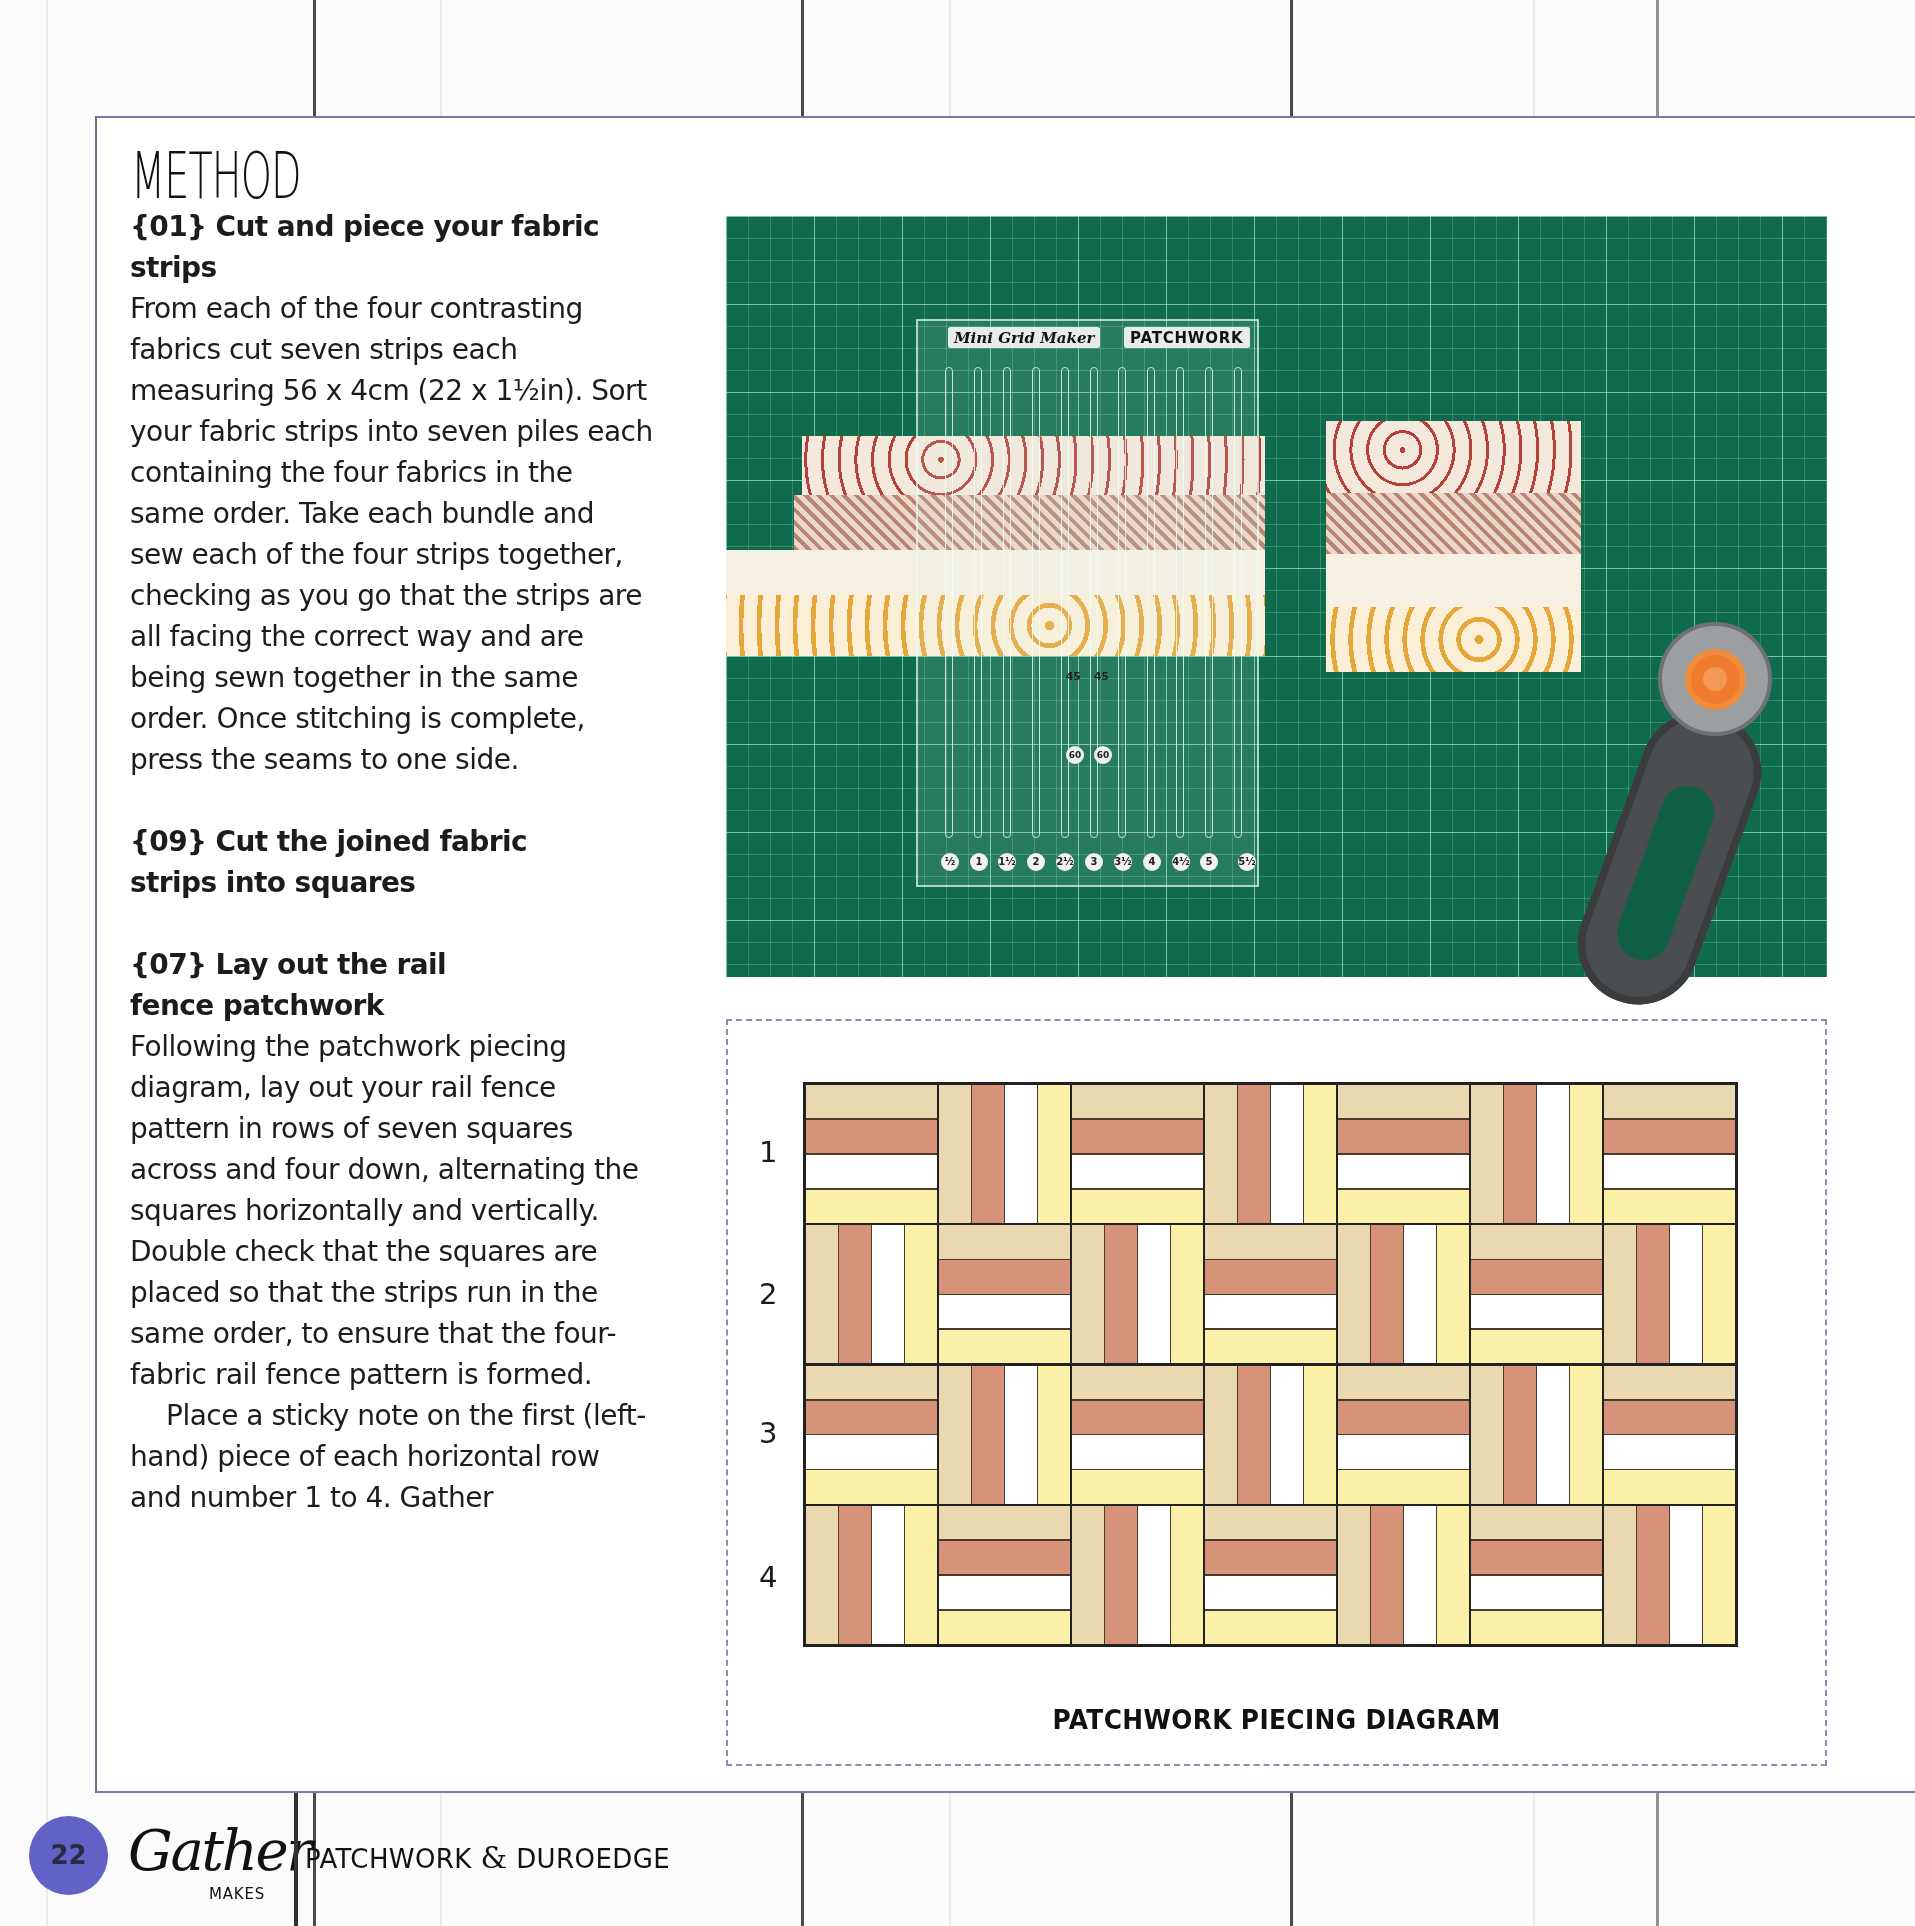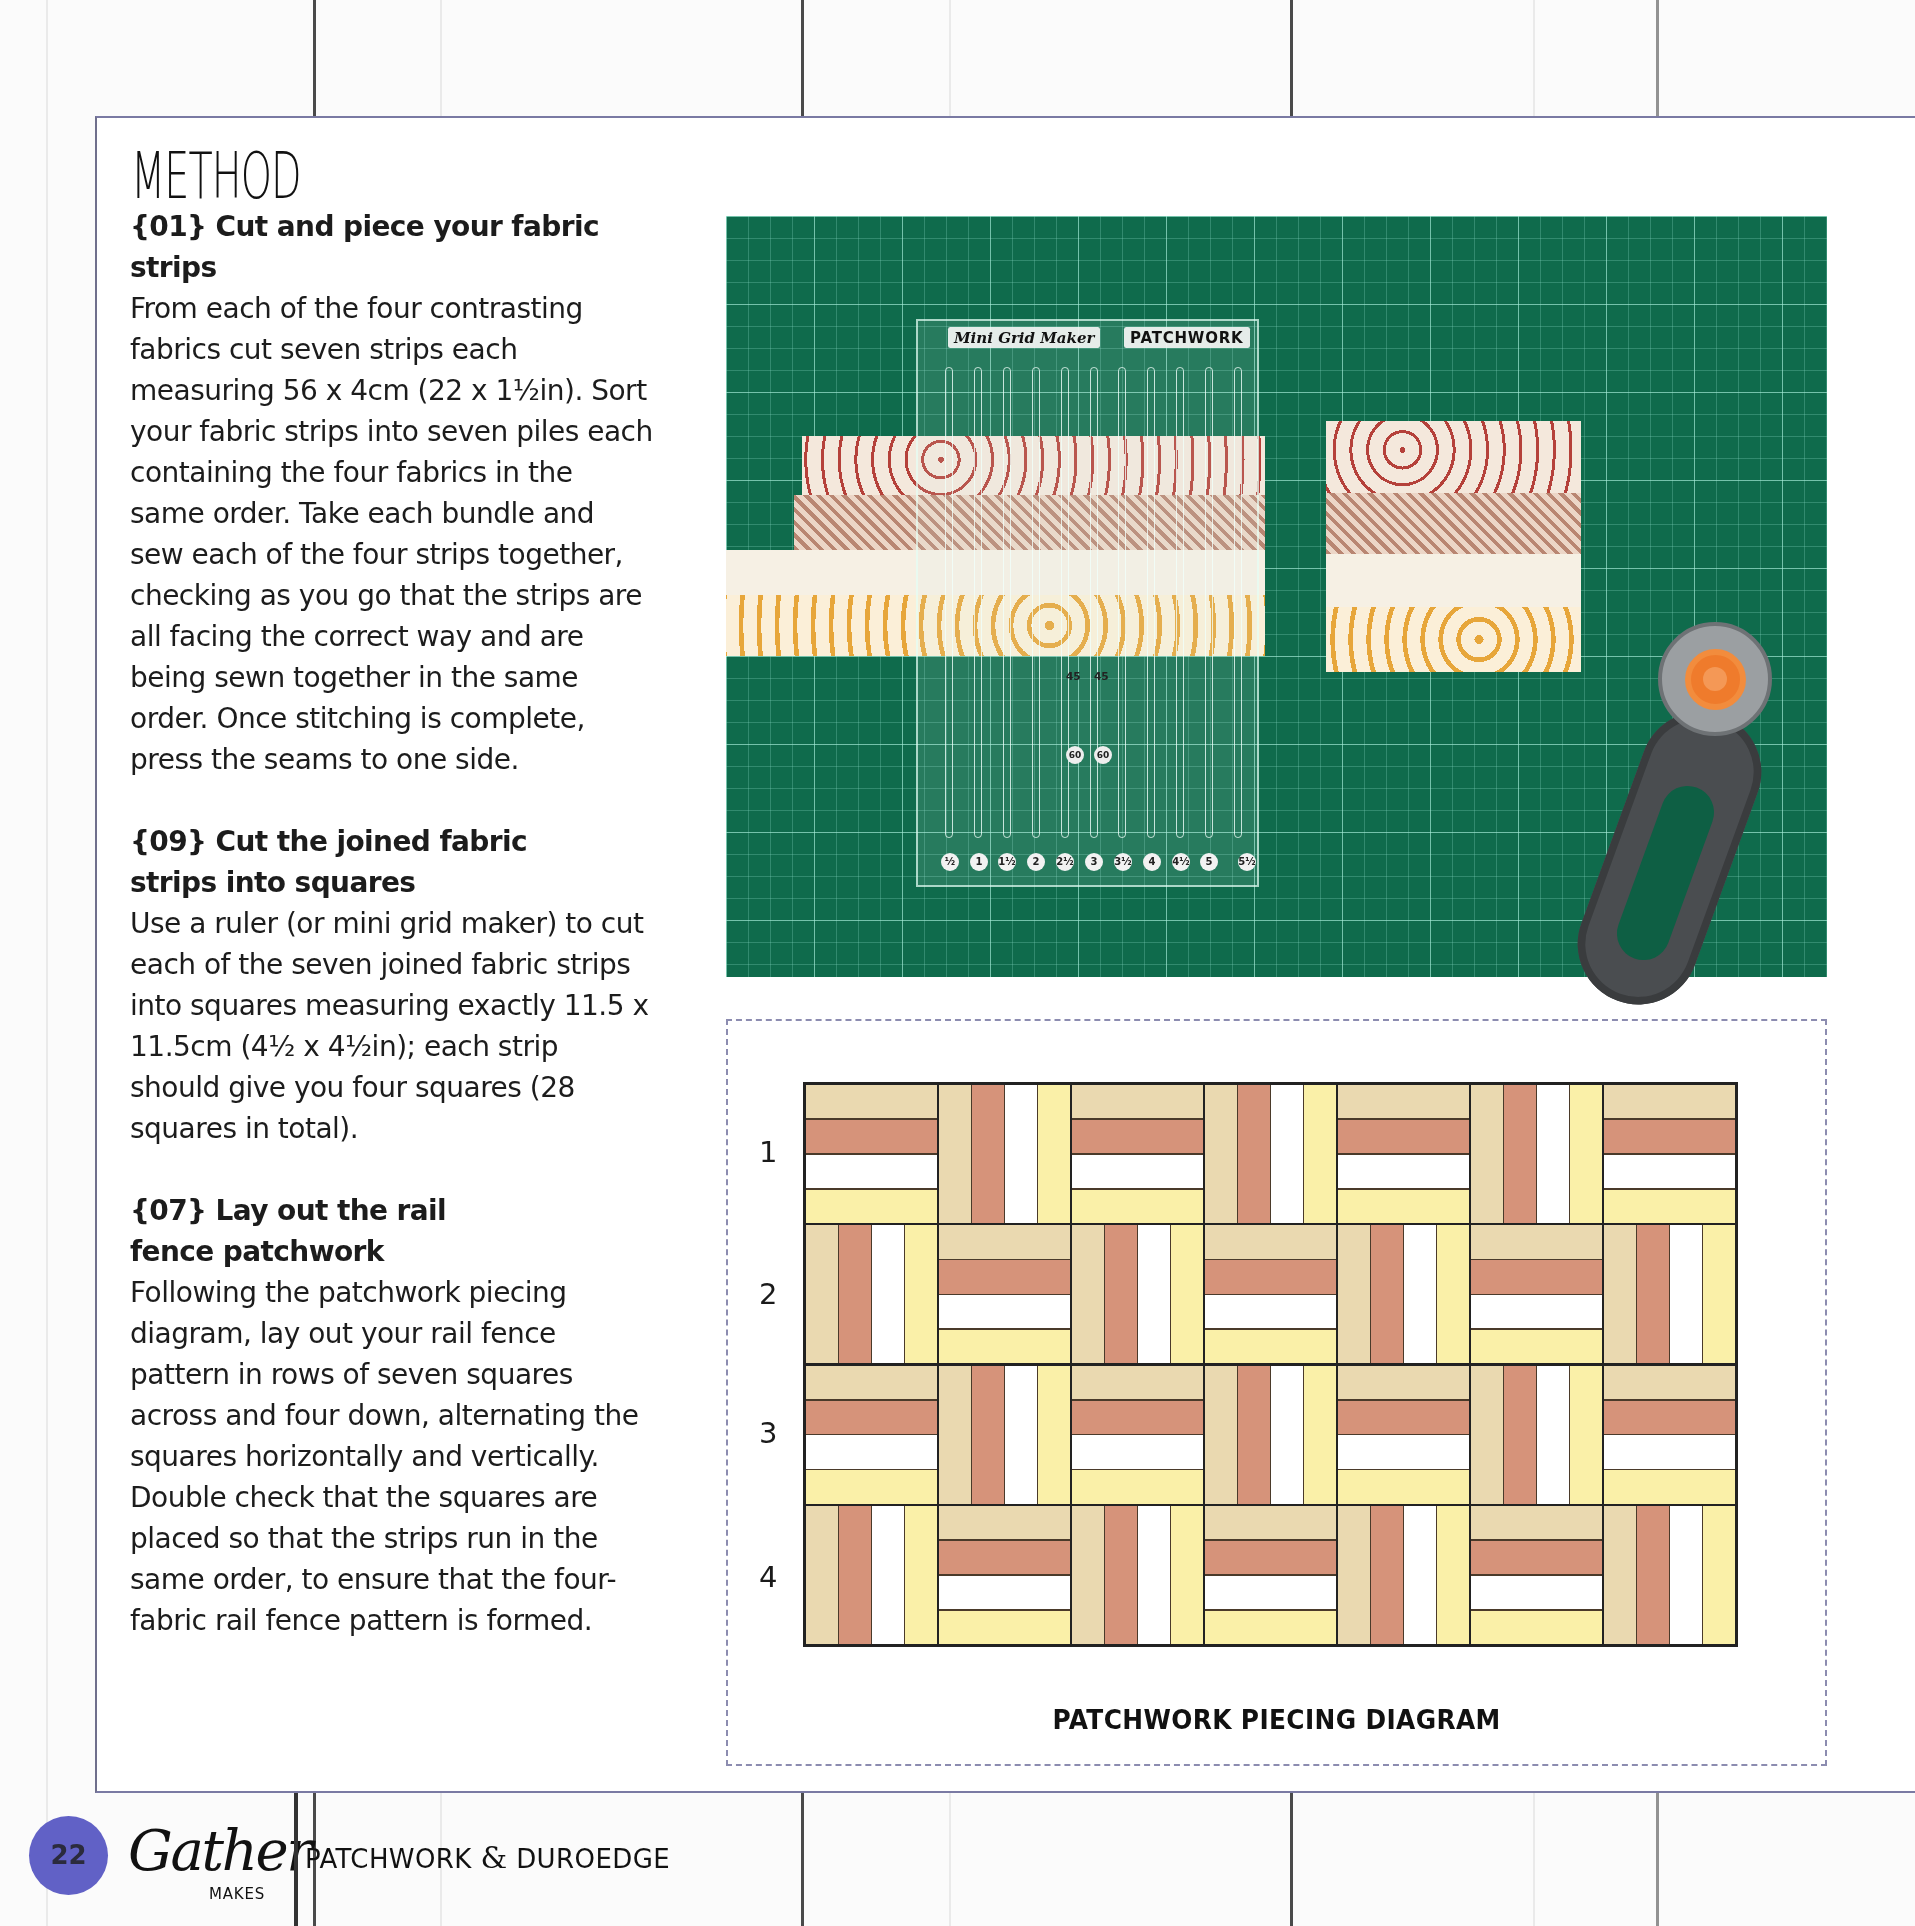--- a/index.html
+++ b/index.html
@@ -171,28 +171,26 @@
 
 <div class="text-col">
   <div class="step">
     <div class="step-heading">{01} Cut and piece your fabric strips</div>
     <div class="step-body">
       <p>From each of the four contrasting fabrics cut seven strips each measuring 56 x 4cm (22 x 1½in). Sort your fabric strips into seven piles each containing the four fabrics in the same order. Take each bundle and sew each of the four strips together, checking as you go that the strips are all facing the correct way and are being sewn together in the same order. Once stitching is complete, press the seams to one side.</p>
     </div>
   </div>
   <div class="step">
     <div class="step-heading" style="width:425px">{09} Cut the joined fabric strips into squares</div>
-    <div class="step-body">
-      <p>Use a ruler (or mini grid maker) to cut each of the seven joined fabric strips into squares measuring exactly 11.5 x 11.5cm (4½ x 4½in); each strip should give you four squares (28 squares in total).</p>
-    </div>
   </div>
   <div class="step">
     <div class="step-heading" style="width:380px">{07} Lay out the rail fence patchwork</div>
     <div class="step-body">
       <p>Following the patchwork piecing diagram, lay out your rail fence pattern in rows of seven squares across and four down, alternating the squares horizontally and vertically. Double check that the squares are placed so that the strips run in the same order, to ensure that the four-fabric rail fence pattern is formed.</p>
+      <p class="indent">Place a sticky note on the first (left-hand) piece of each horizontal row and number 1 to 4. Gather</p>
     </div>
   </div>
 </div>
 
 <div class="photo">
 
   <div class="fabric-strip-set" style="left:0; top:220px; width:539px; height:220px;">
     <div class="fab fab-red" style="left:76px; top:0; height:59px;"></div>
     <div class="fab fab-check" style="left:68px; top:59px; height:55px;"></div>
     <div class="fab fab-cream" style="top:114px; height:46px;"></div>

